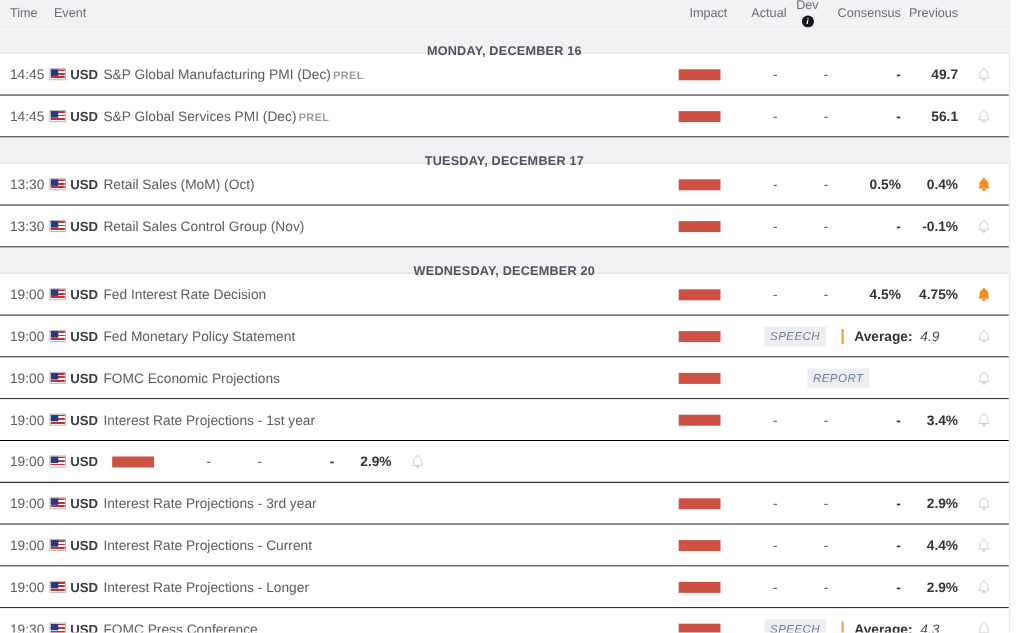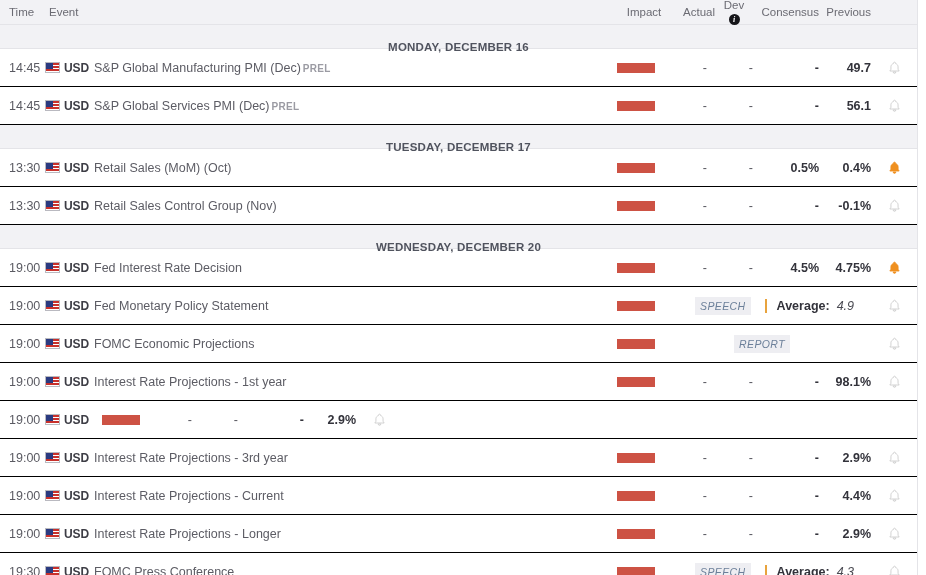--- a/index.html
+++ b/index.html
@@ -398,21 +398,21 @@
           </span>
           <span class="ccode">USD</span>
         </span>
         <span class="title"><span>Interest Rate Projections - 1st year</span></span>
         <span class="impact-wrap">
           <span class="impact-bar"></span>
         </span>
         <span class="num dash v-actual">-</span>
         <span class="num dash v-dev">-</span>
         <span class="num v-cons">-</span>
-        <span class="num v-prev">98.1%</span>
+        <span class="num v-prev">3.4%</span>
         <span class="bell-wrap">
           <svg class="bell" viewBox="0 0 16 17" aria-hidden="true">
             <path d="M8 1.3c-.7 0-1.25.55-1.25 1.25v.5C4.9 3.5 3.6 5.1 3.6 7v3.1L2.3 12.2h11.4L12.4 10.1V7c0-1.9-1.3-3.5-3.15-3.95v-.5C9.25 1.85 8.7 1.3 8 1.3z" fill="none" stroke="#cccccc" stroke-width="1.1"></path>
             <path d="M6.3 13.4c0 .95.76 1.7 1.7 1.7s1.7-.75 1.7-1.7z" fill="none" stroke="#cccccc" stroke-width="1.1"></path>
           </svg>
         </span>
       </div>
       <div class="ev-row">
         <span class="time">19:00</span>
         <span class="cur">

